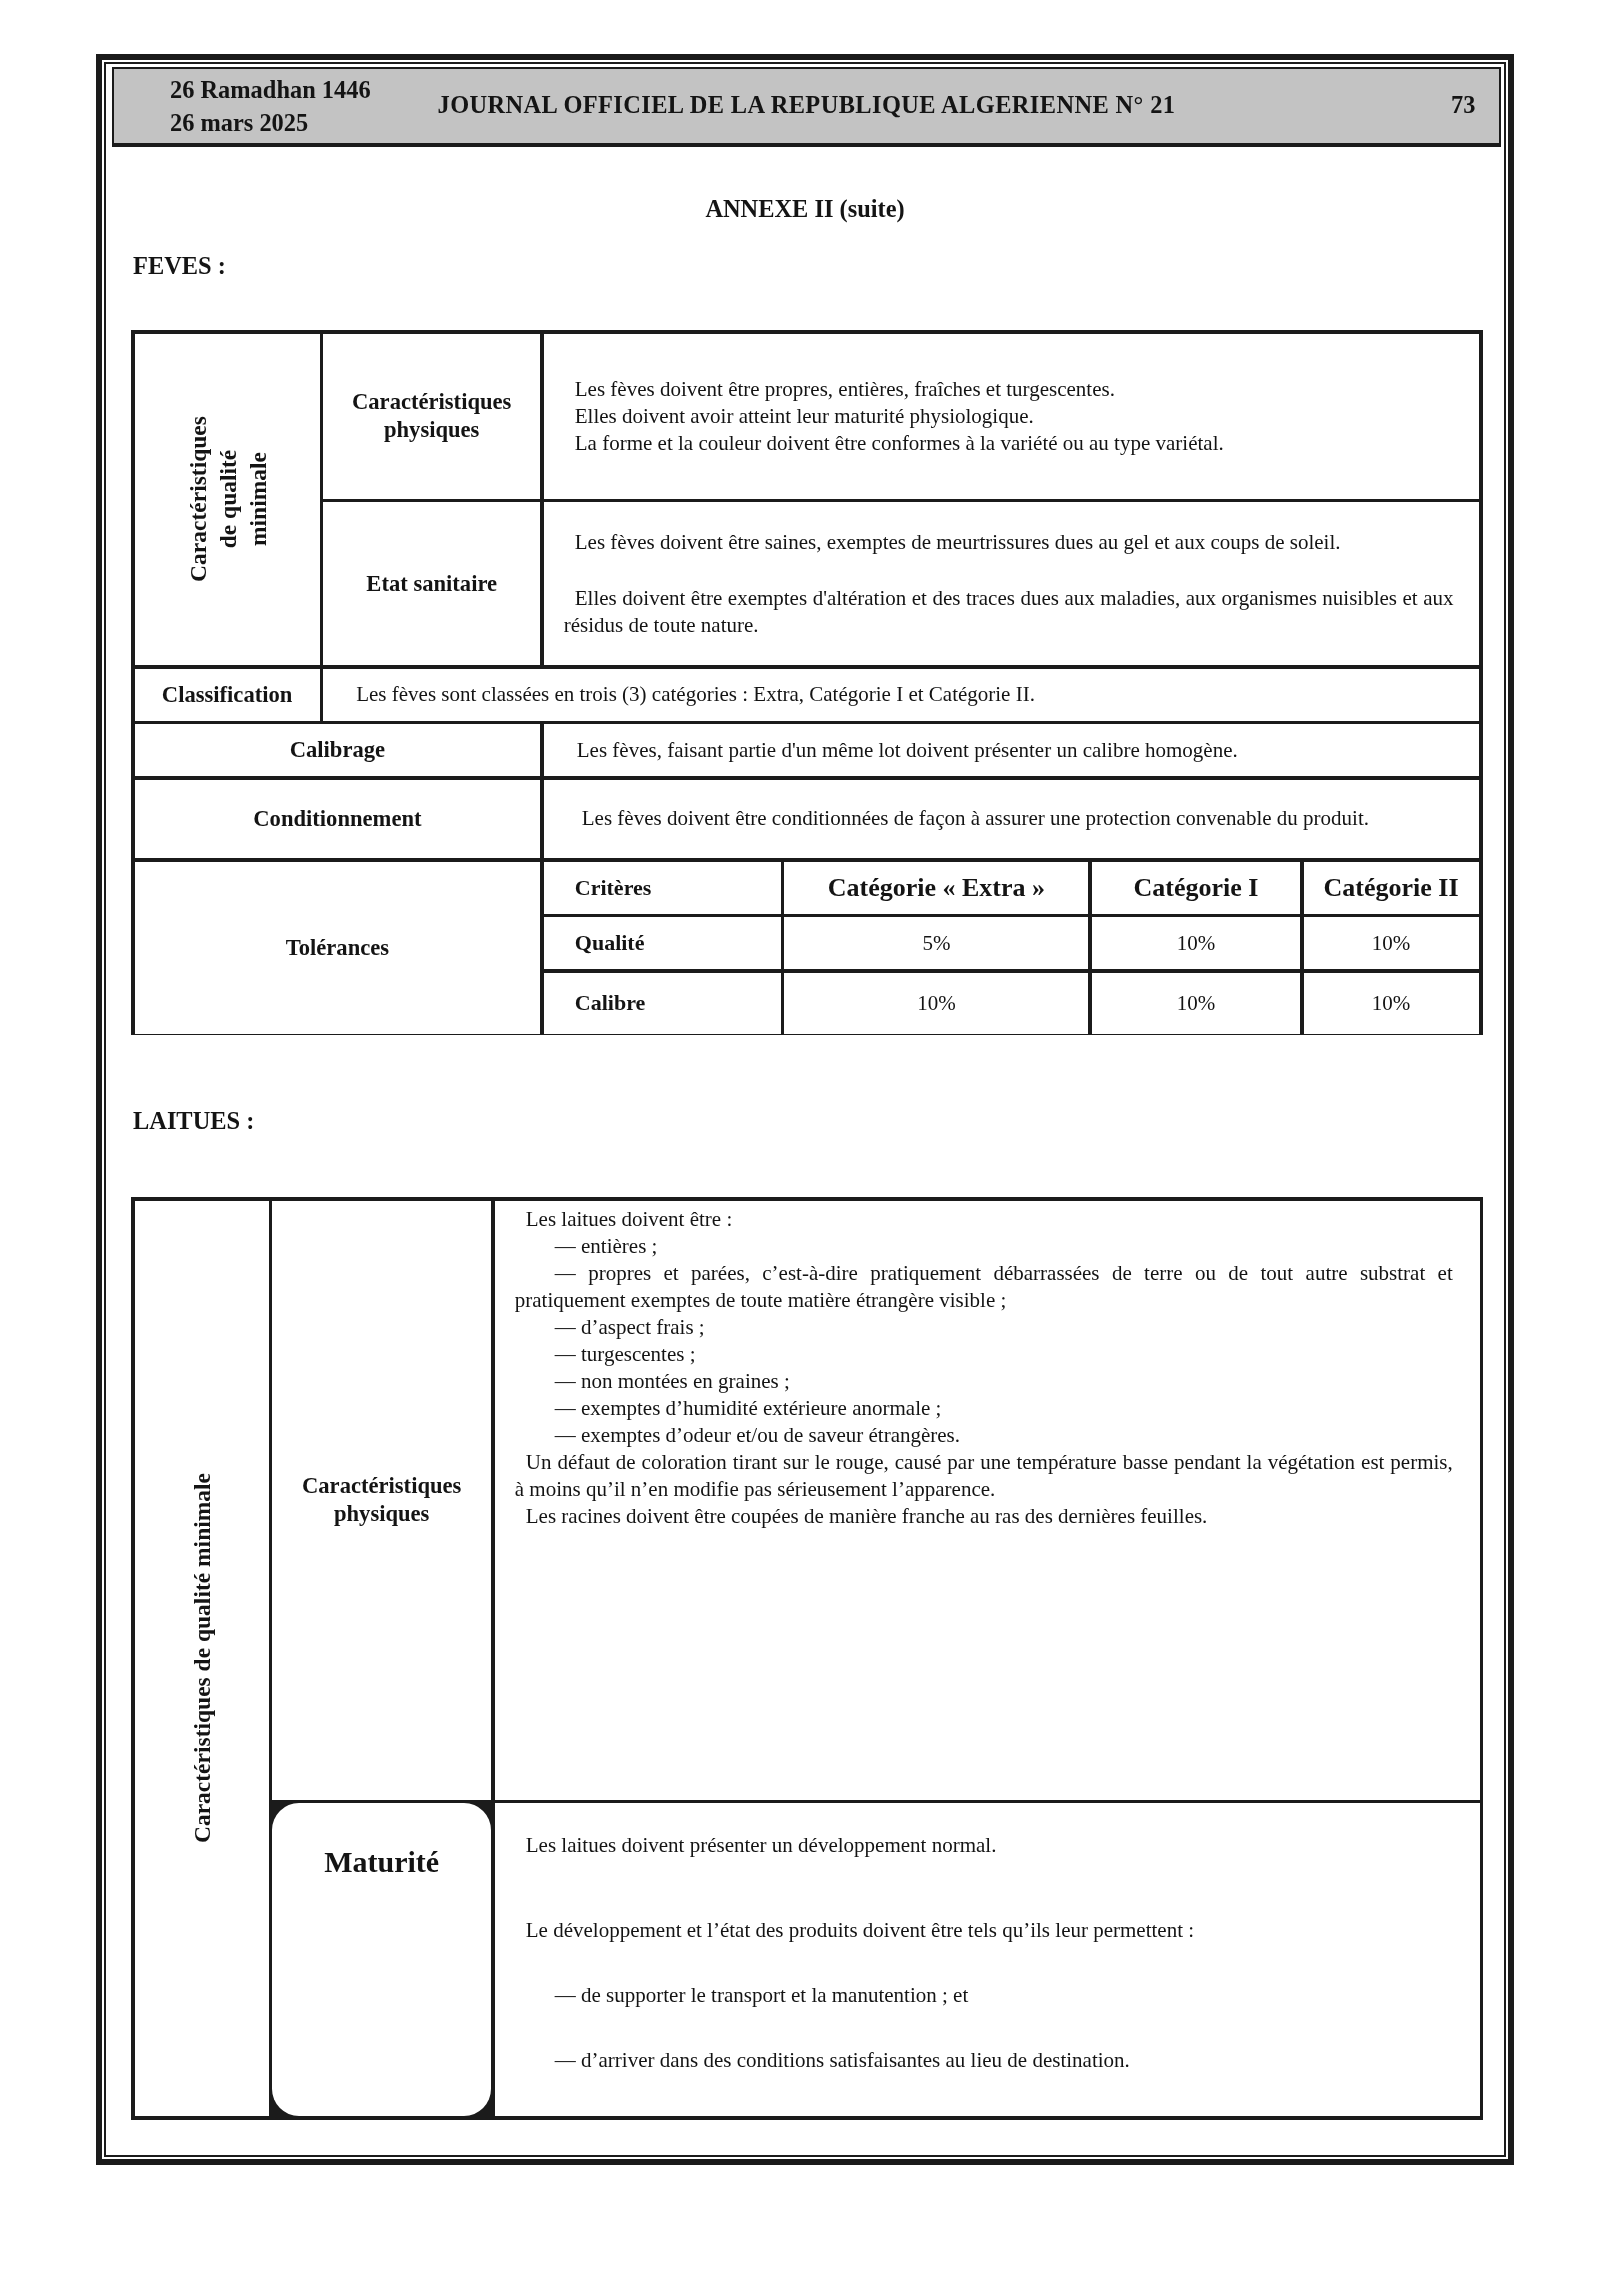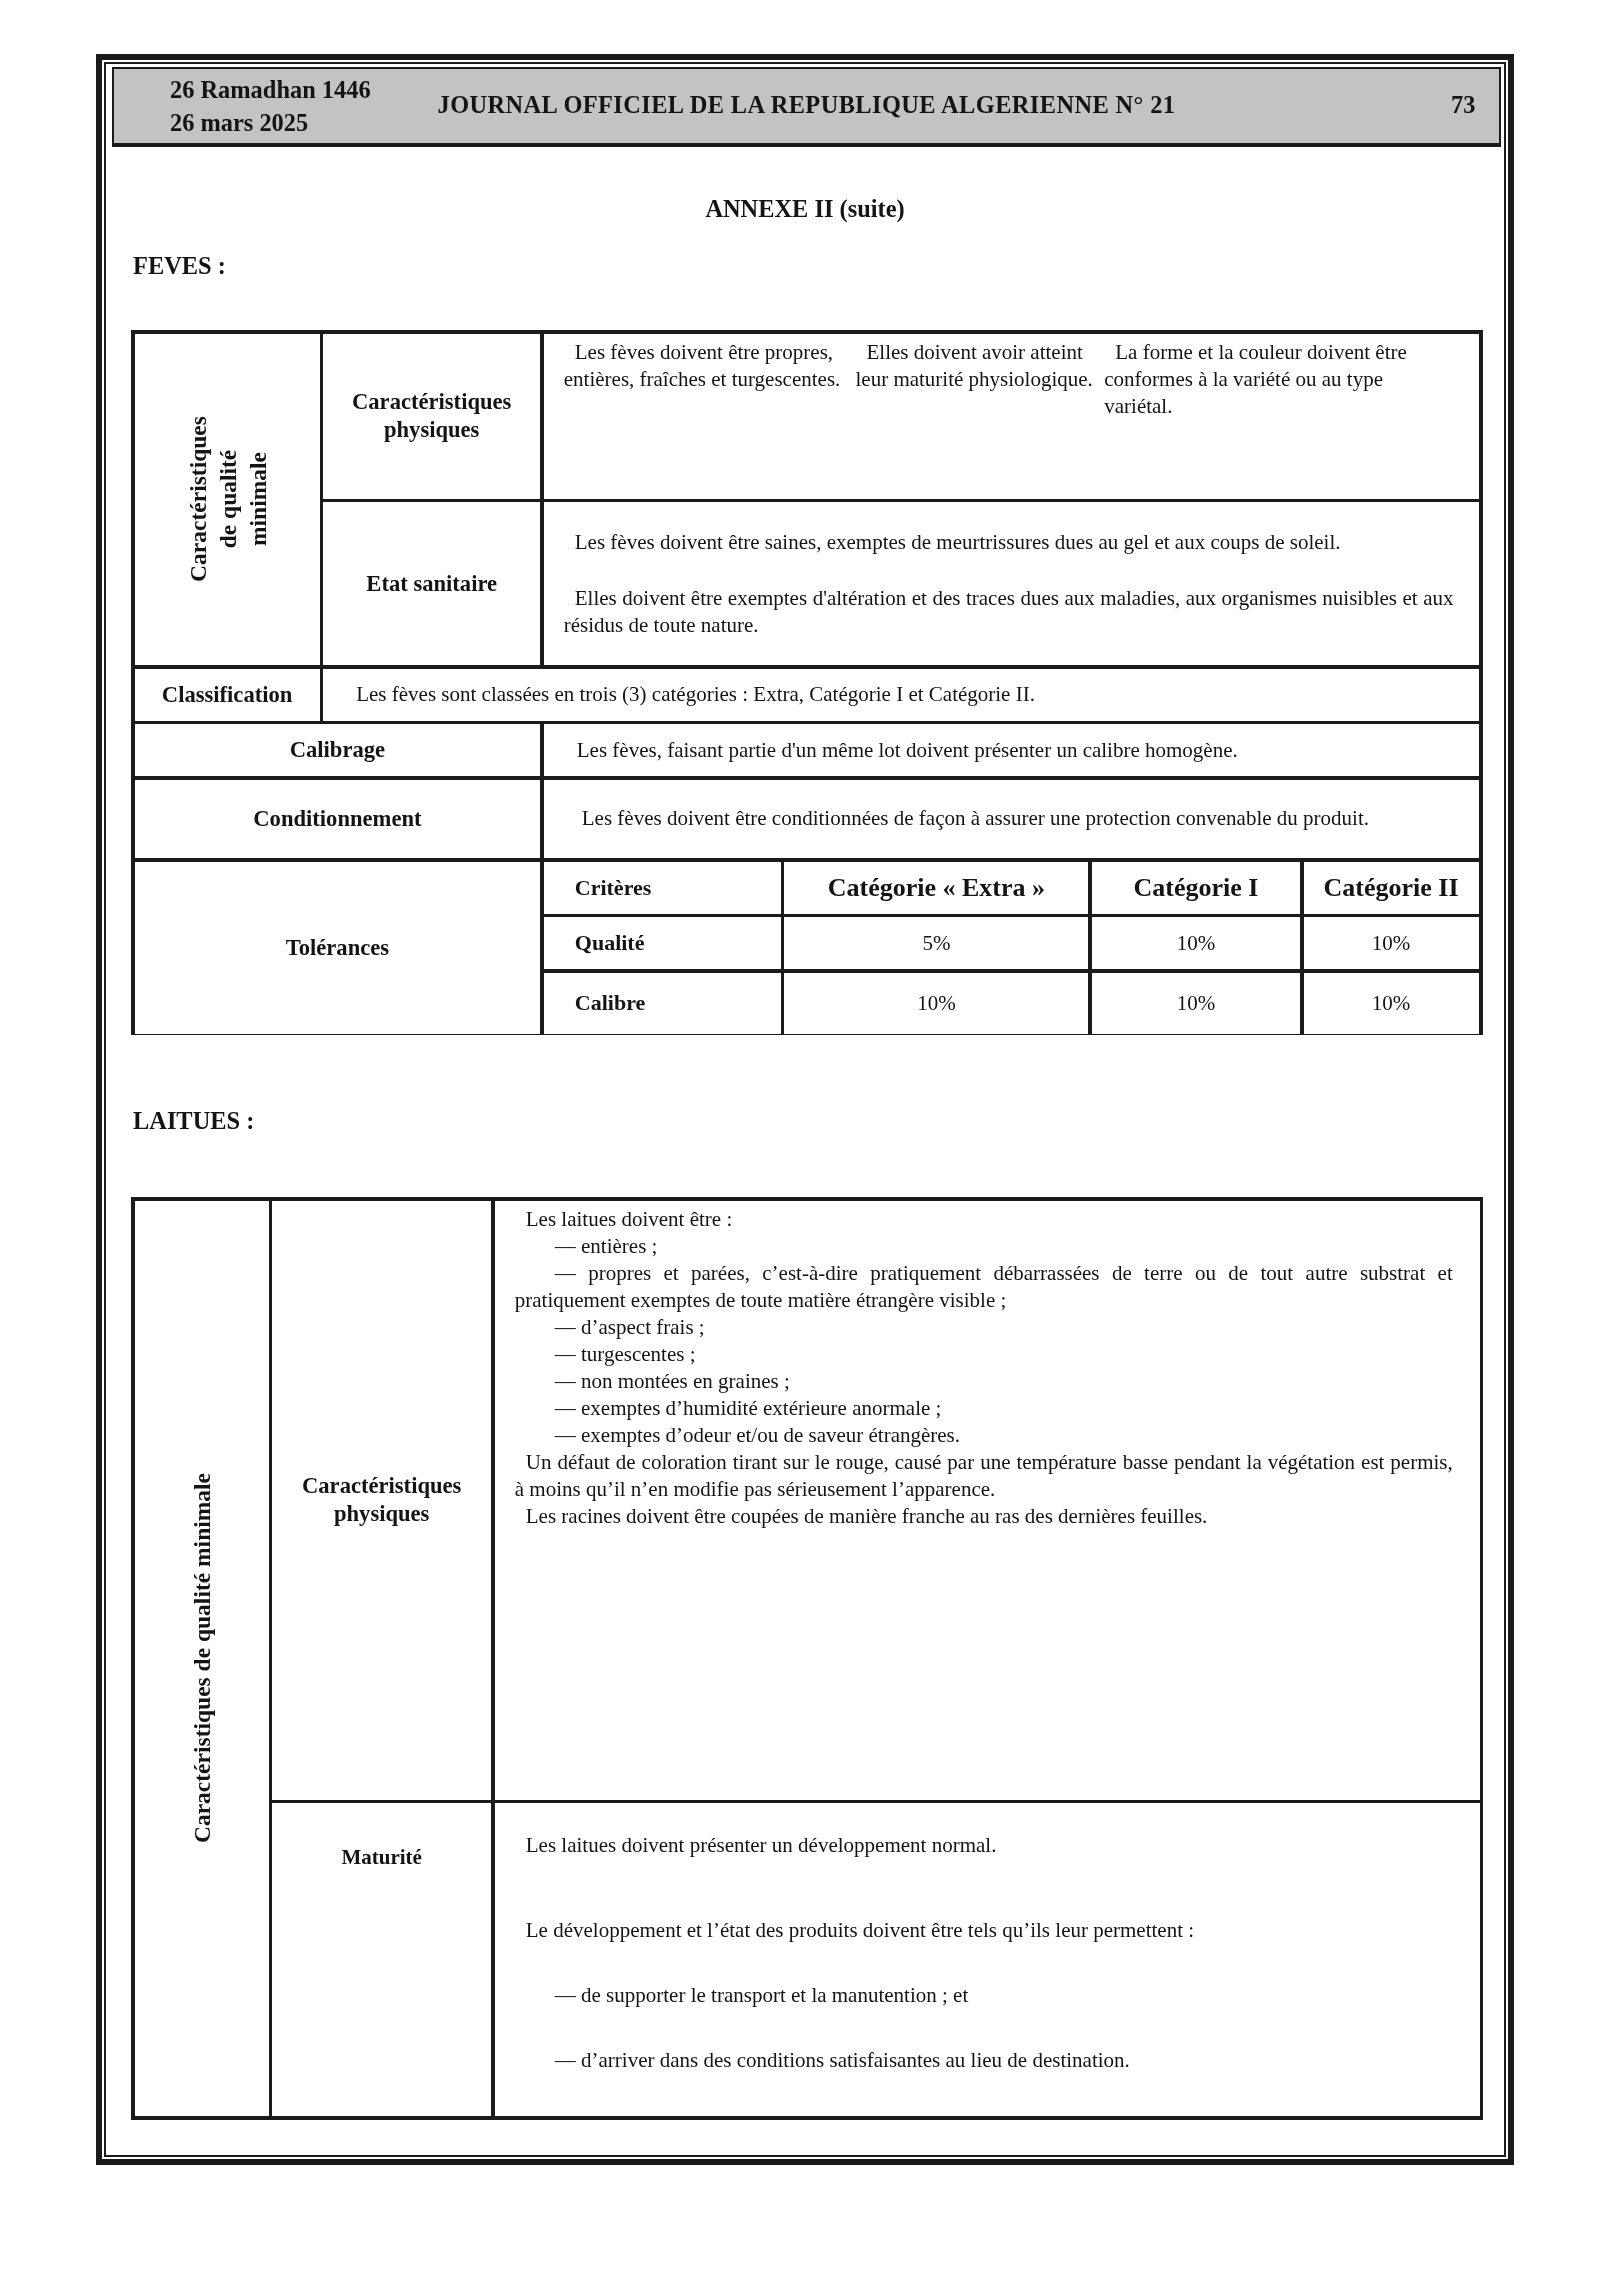--- a/index.html
+++ b/index.html
@@ -32,32 +32,32 @@
                grid-template-columns:185px 217px 237px 304px 208px 175px;
                grid-template-rows:165px 163px 52px 52px 78px 52px 52px 61px;}
   #laitues-table{left:131px;top:1197px;width:1352px;height:923px;
                  grid-template-columns:134px 219px 985px;
                  grid-template-rows:599px 313px;}
 
   .cell{background:#ffffff;box-sizing:border-box;overflow:hidden;}
   .lbl{display:flex;align-items:center;justify-content:center;text-align:center;
        font-weight:bold;font-size:22.6px;line-height:28px;padding:0 7.2px;}
   .lbl-top{display:flex;justify-content:center;align-items:flex-start;padding-top:42px;
-           font-weight:bold;font-size:21px;}
+           font-weight:bold;font-size:30px;border-radius:27px;}
   .vcell{display:flex;align-items:center;justify-content:center;}
   .vtext{transform:rotate(-90deg);font-weight:bold;font-size:23.5px;line-height:30px;text-align:center;}
   #feves-vlabel .vtext{width:271px;}
   #laitues-vlabel .vtext{white-space:nowrap;}
 
   .content{font-size:21px;line-height:27px;}
   .p-ind{text-indent:11px;}
   .bullet{text-indent:40px;}
   .just{text-align:justify;}
 
-  .flex-even{display:flex;flex-direction:row;justify-content:flex-end;padding:5.4px 25px 5.4px 20px;}
+  .flex-even{display:flex;flex-direction:column;justify-content:center;padding:5.4px 25px 5.4px 20px;}
   .flex-center-col{display:flex;flex-direction:column;justify-content:center;gap:29px;padding:0 25px 0 20px;}
   .flex-center-row{display:flex;align-items:center;padding-left:33px;padding-right:18px;font-family:Liberation Serif, serif;}
   .hdr-left{display:flex;align-items:center;font-weight:bold;font-size:22px;padding-left:31px;}
   .hdr-center{display:flex;align-items:center;justify-content:center;font-weight:bold;font-size:26px;text-align:center;}
   .val-center{display:flex;align-items:center;justify-content:center;font-size:21px;}
 
   
   .fv {grid-column:1;grid-row:1/3;}
   .fpl{grid-column:2;grid-row:1;}
   .fpc{grid-column:3/7;grid-row:1;}

